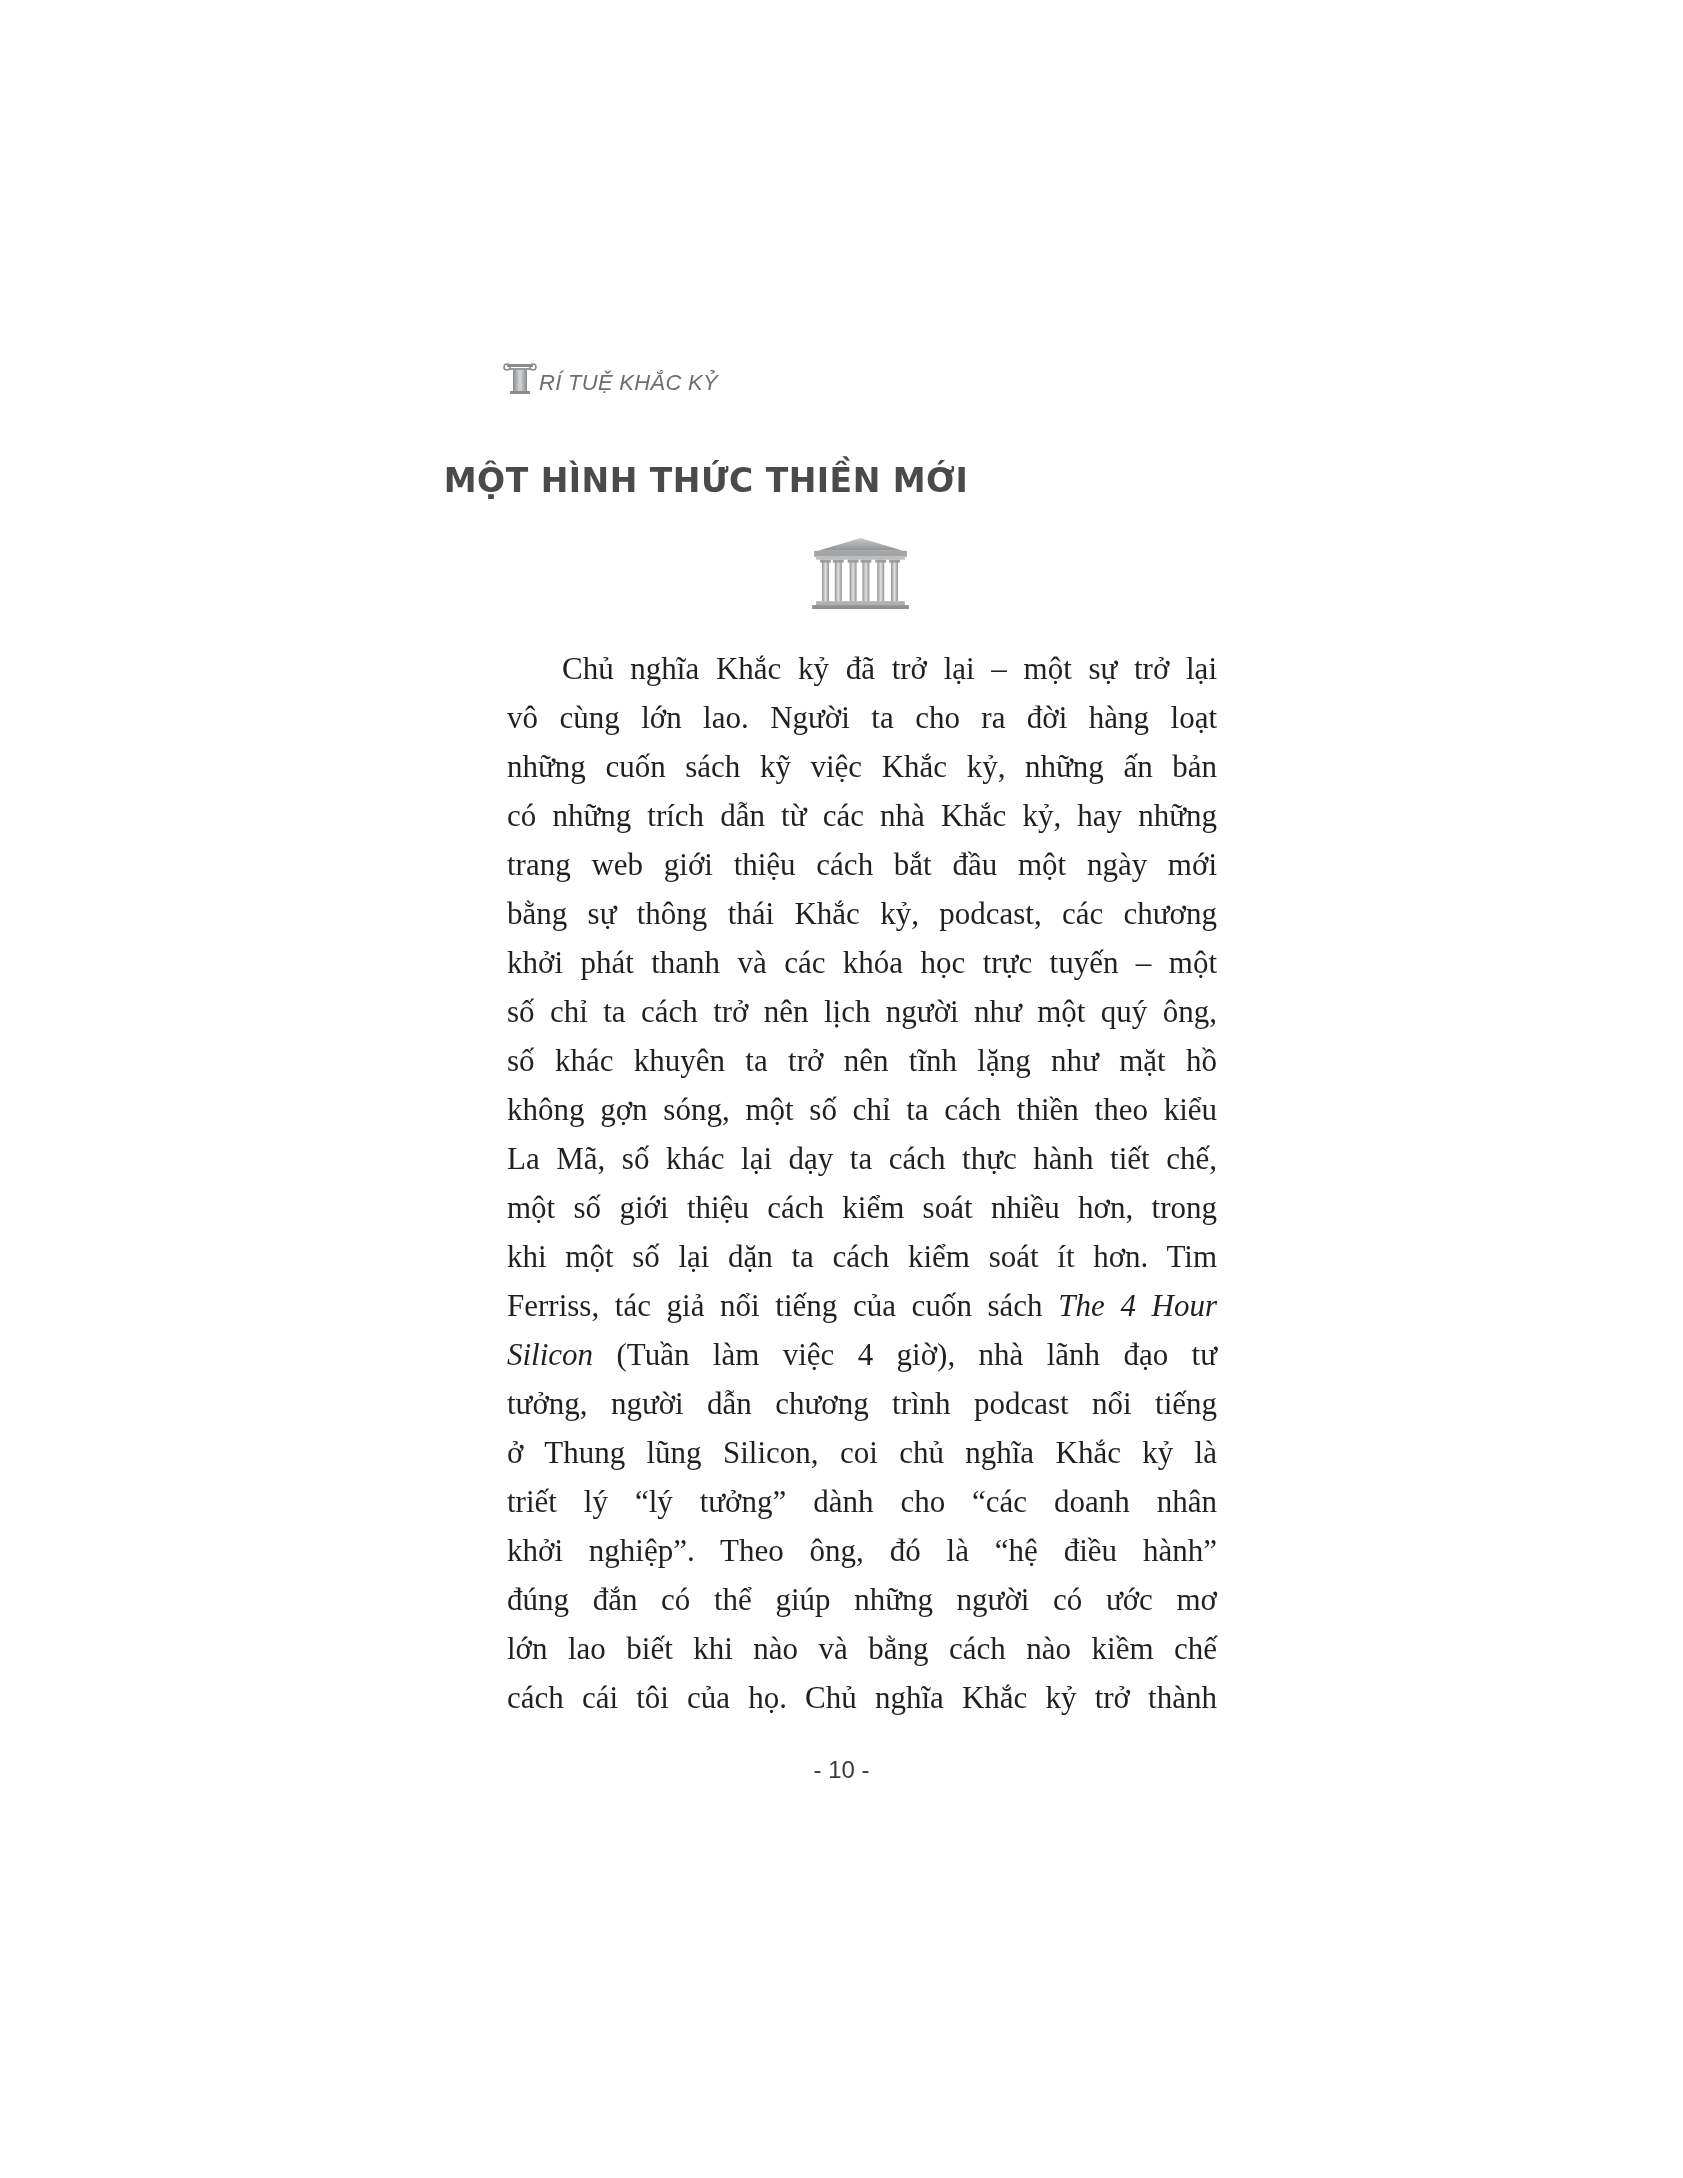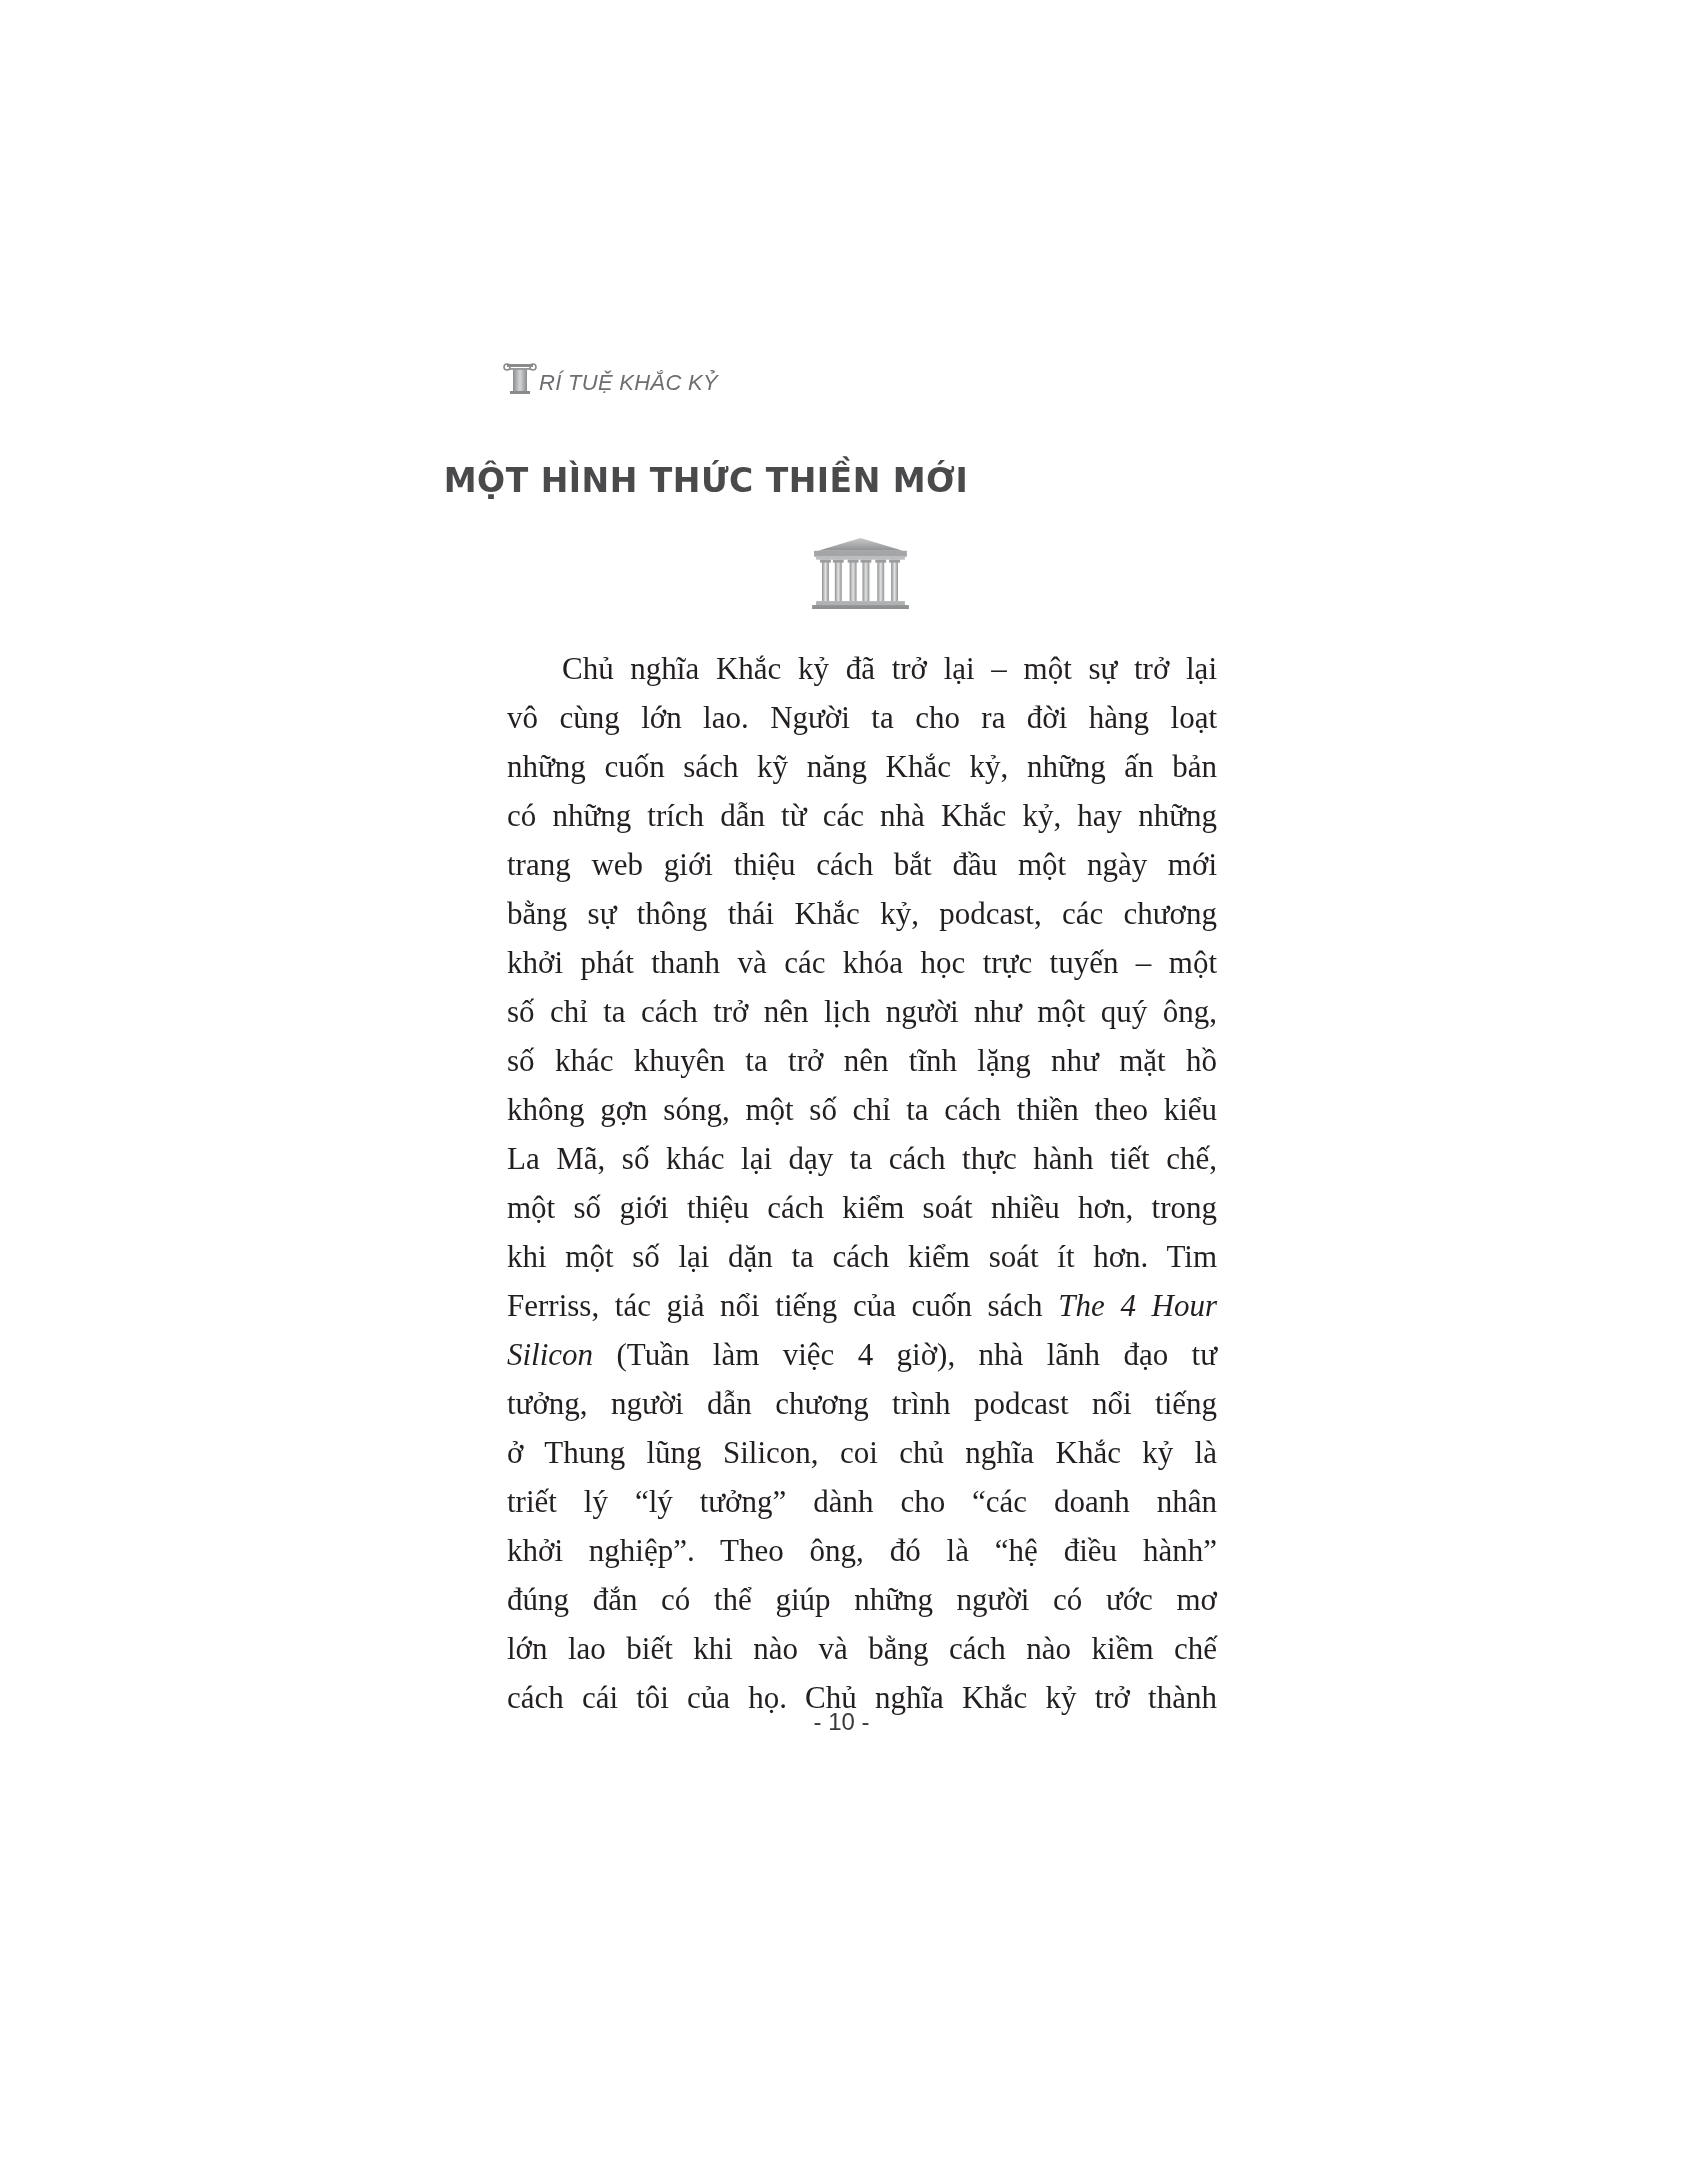--- a/index.html
+++ b/index.html
@@ -31,21 +31,21 @@
       font-family: "Liberation Serif", serif; font-size: 31px;
       line-height: 49px; color: #231f20;
       text-align: justify; text-align-last: justify;
       margin: 0;
     }
     .body-text .line { display: block; text-align: justify; text-align-last: justify; white-space: nowrap; }
     .body-text .line.first { text-indent: 55px; }
     .body-text em { font-style: italic; }
 
     .page-number {
-      position: absolute; left: 0; width: 1683px; top: 1708px;
+      position: absolute; left: 0; width: 1683px; top: 1756px;
       text-align: center; font-family: "Liberation Sans", sans-serif;
       font-size: 24px; color: #3a3a3c;
     }
   </style>
 </head>
 <body>
 
 <div class="running-header">
   <svg class="pillar-icon" viewBox="0 0 34 34">
     <defs>
@@ -98,21 +98,21 @@
     <rect x="78" y="25" width="11" height="3"></rect>
     <rect x="92" y="25" width="11" height="3"></rect>
   </g>
   <rect x="18" y="67" width="90" height="4" fill="#b0b1b3"></rect>
   <rect x="14" y="71" width="98" height="4" fill="#8f9092"></rect>
 </svg>
 
 <div class="body-text">
   <span class="line first">Chủ nghĩa Khắc kỷ đã trở lại – một sự trở lại</span>
   <span class="line">vô cùng lớn lao. Người ta cho ra đời hàng loạt</span>
-  <span class="line">những cuốn sách kỹ năng Khắc kỷ, những ấn bản</span>
+  <span class="line">những cuốn sách kỹ việc Khắc kỷ, những ấn bản</span>
   <span class="line">có những trích dẫn từ các nhà Khắc kỷ, hay những</span>
   <span class="line">trang web giới thiệu cách bắt đầu một ngày mới</span>
   <span class="line">bằng sự thông thái Khắc kỷ, podcast, các chương</span>
   <span class="line">khởi phát thanh và các khóa học trực tuyến – một</span>
   <span class="line">số chỉ ta cách trở nên lịch người như một quý ông,</span>
   <span class="line">số khác khuyên ta trở nên tĩnh lặng như mặt hồ</span>
   <span class="line">không gợn sóng, một số chỉ ta cách thiền theo kiểu</span>
   <span class="line">La Mã, số khác lại dạy ta cách thực hành tiết chế,</span>
   <span class="line">một số giới thiệu cách kiểm soát nhiều hơn, trong</span>
   <span class="line">khi một số lại dặn ta cách kiểm soát ít hơn. Tim</span>

